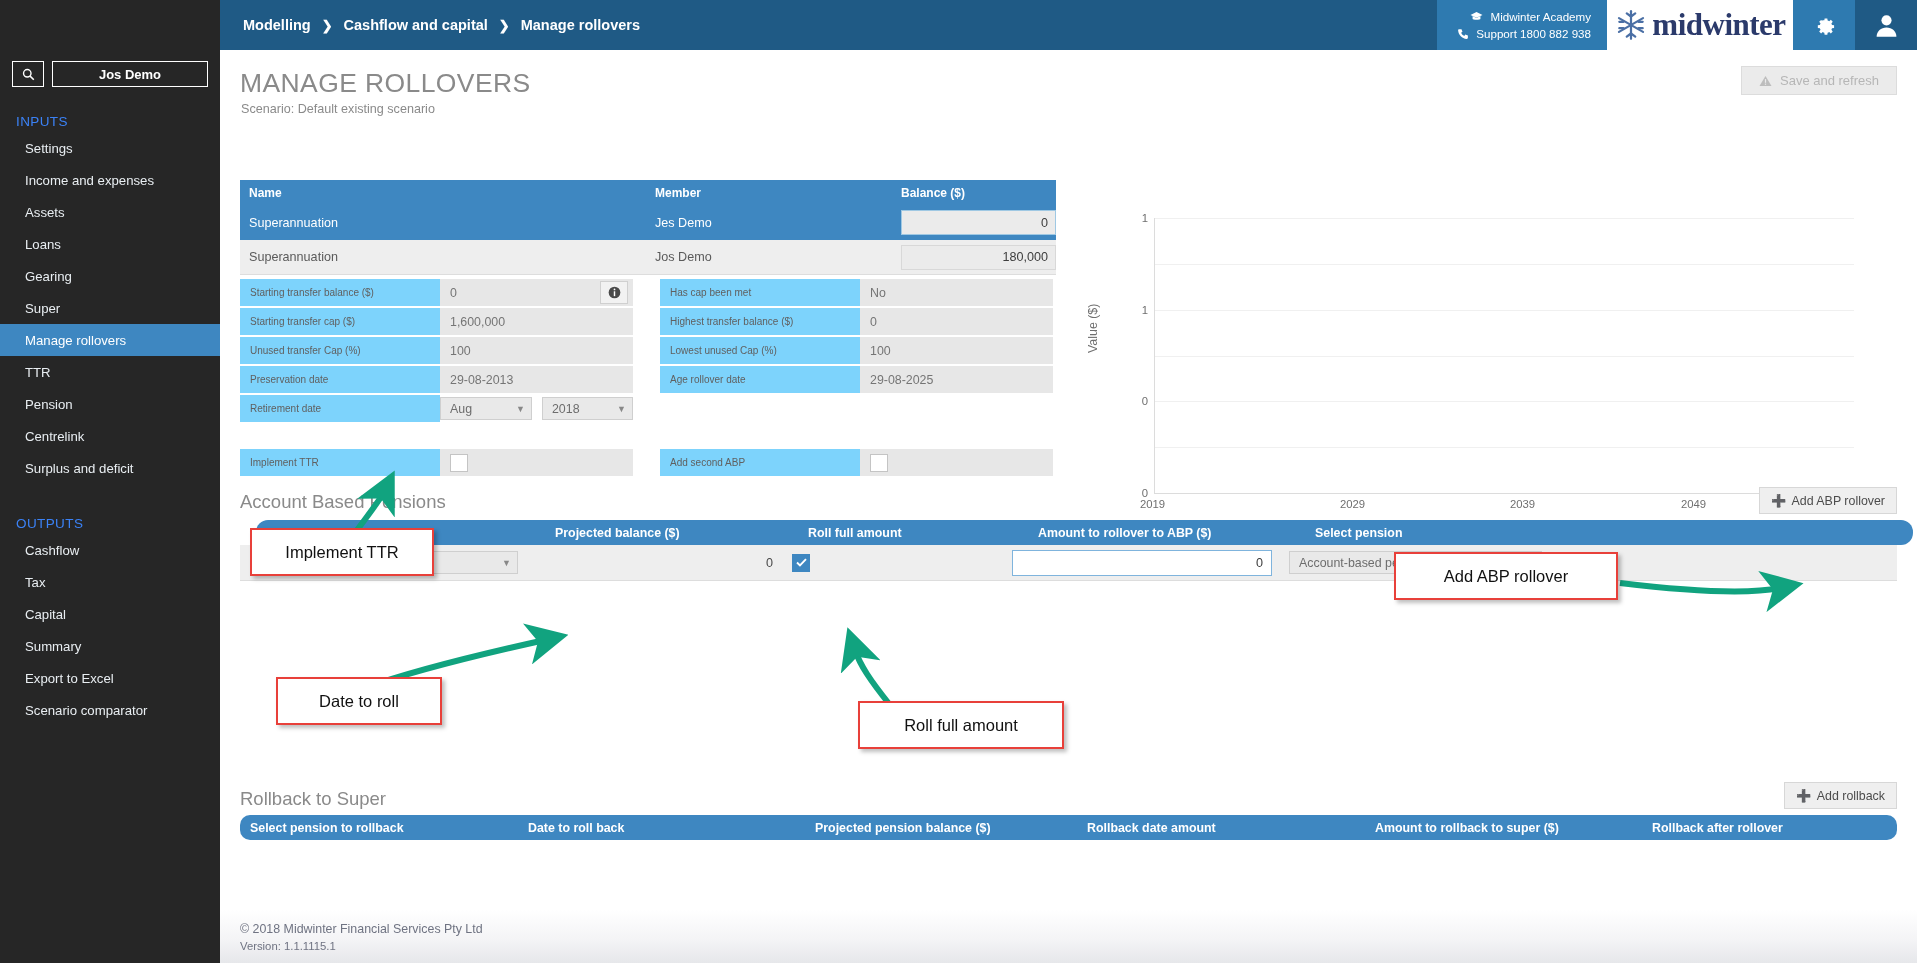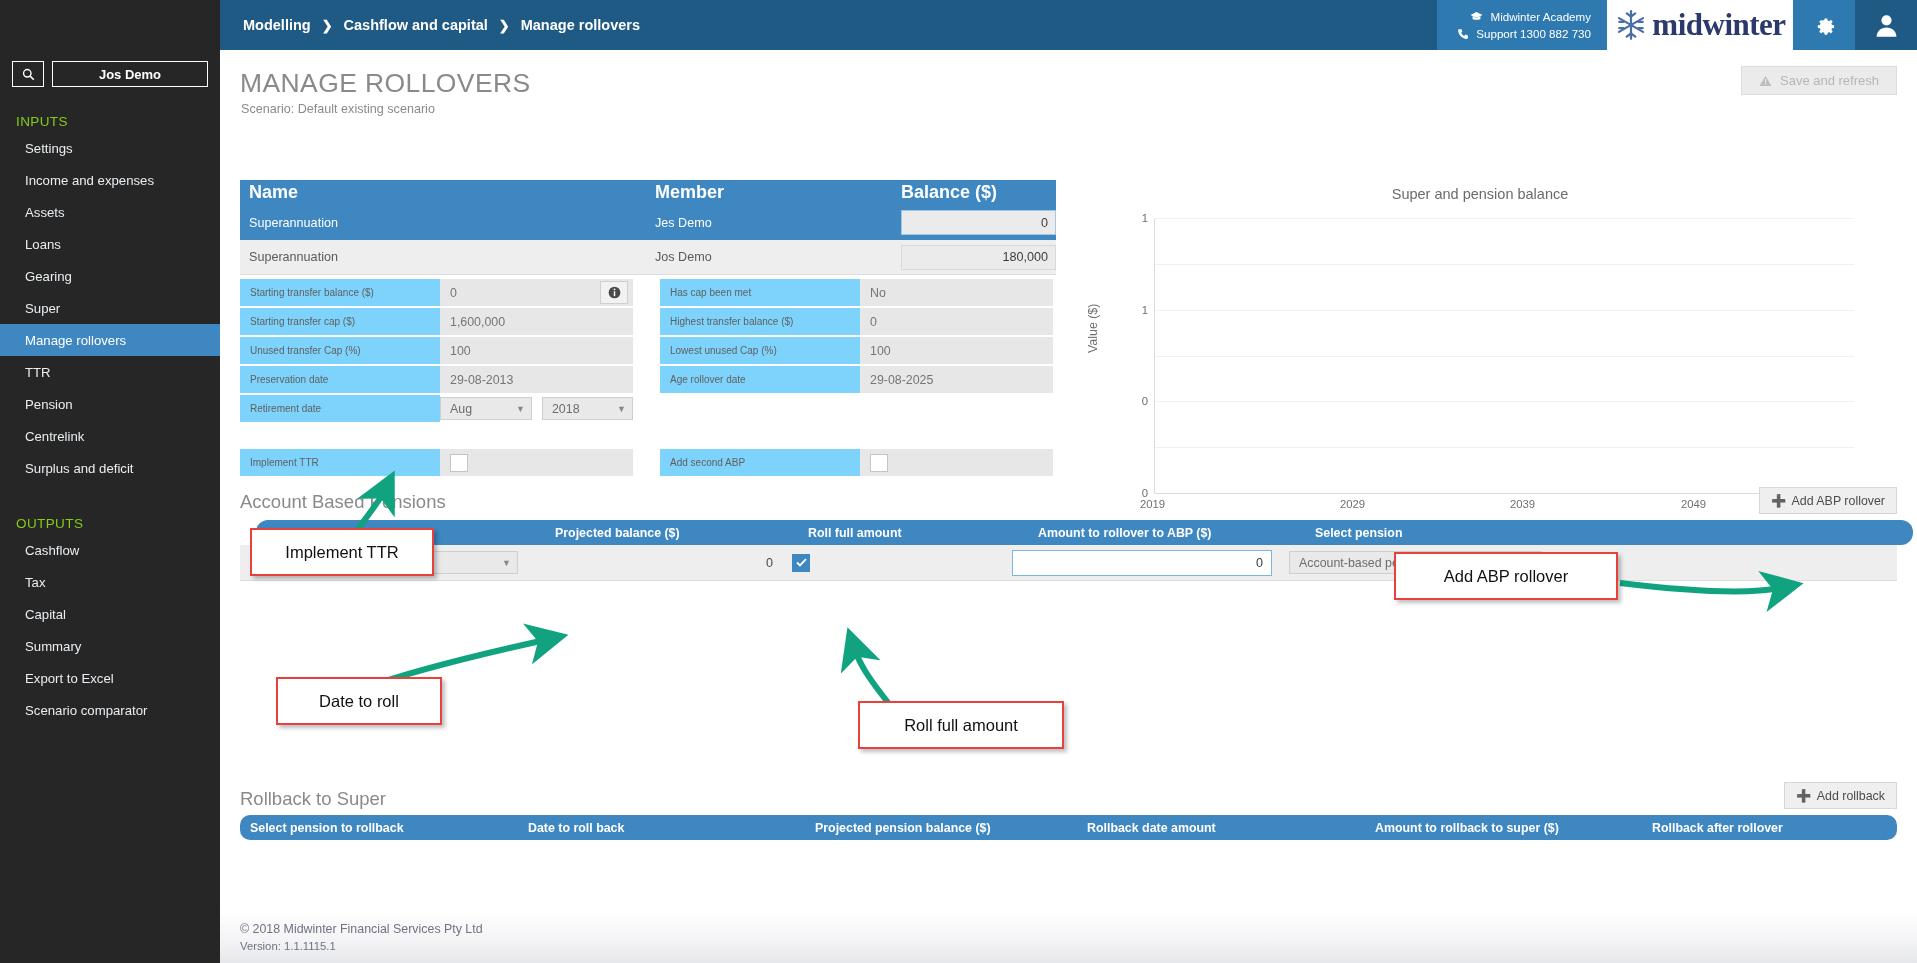--- a/index.html
+++ b/index.html
@@ -27,35 +27,35 @@
   .logo-word { color: #2b3a6b; font-family: "Liberation Serif", serif; font-size: 31px; font-weight: bold; letter-spacing: -.5px; }
   .tb-gear { background: #2e7ab0; width: 62px; display: flex; align-items: center; justify-content: center; }
   .tb-avatar { background: #1f5a85; width: 62px; display: flex; align-items: center; justify-content: center; }
 
   
   .sidebar { position: absolute; top: 0; left: 0; width: 220px; height: 963px; background: #262626; z-index: 1; }
   .sb-top { position: absolute; top: 50px; left: 0; width: 220px; height: 48px; display: flex; align-items: center; padding: 0 12px; gap: 8px; }
   .sb-search { width: 32px; height: 26px; border: 1px solid #ffffff; display: flex; align-items: center; justify-content: center; background: #262626; }
   .sb-client { flex: 1; height: 26px; border: 1px solid #ffffff; background: #262626; color: #ffffff; font-size: 13px; font-weight: bold;
     display: flex; align-items: center; justify-content: center; }
-  .sb-section { color: #84cc16; font-size: 13.5px; letter-spacing: .4px; padding: 0 0 0 16px; height: 22px; display: flex; align-items: center; }
+  .sb-section { color: #3b82f6; font-size: 13.5px; letter-spacing: .4px; padding: 0 0 0 16px; height: 22px; display: flex; align-items: center; }
   .sb-item { color: #e9eef2; font-size: 13.2px; height: 32px; display: flex; align-items: center; padding-left: 25px; }
   .sb-item.active { background: #3e87c1; color: #ffffff; }
 
   
   .content { position: absolute; left: 220px; top: 50px; width: 1697px; height: 860px; background: #ffffff; }
   .page-title { position: absolute; left: 20px; top: 18px; color: #8a8a8a; font-size: 26.5px; letter-spacing: .4px; }
   .page-sub { position: absolute; left: 21px; top: 52px; color: #8a8a8a; font-size: 12.6px; }
   .save-btn { position: absolute; right: 20px; top: 16px; width: 156px; height: 29px; background: #ebebeb; border: 1px solid #dcdcdc;
     color: #b6b6b6; font-size: 13px; display: flex; align-items: center; justify-content: center; gap: 8px; }
 
   
   .grid-top { position: absolute; left: 20px; top: 130px; width: 816px; }
   .gt-head { display: flex; height: 25px; background: #3e87c1; }
-  .gt-head div { color: #ffffff; font-size: 18px; font-weight: bold; display: flex; align-items: center; padding-left: 9px; }
+  .gt-head div { color: #ffffff; font-size: 12px; font-weight: bold; display: flex; align-items: center; padding-left: 9px; }
   .gt-row { display: flex; height: 35px; align-items: center; }
   .gt-row.sel { background: #3e87c1; }
   .gt-row.alt { background: #eeeeee; border-bottom: 1px solid #dddddd; }
   .gt-row div.cell { font-size: 12.6px; padding-left: 9px; display: flex; align-items: center; height: 100%; }
   .gt-row.sel div.cell { color: #ffffff; }
   .gt-row.alt div.cell { color: #5a5a5a; }
   .c-name { width: 406px; }
   .c-member { width: 246px; }
   .c-bal { width: 164px; display: flex; align-items: center; justify-content: flex-end; }
   .bal-input { width: 155px; height: 25px; background: #ebebeb; border: 1px solid #9fc8e3; text-align: right;
@@ -209,21 +209,21 @@
           <svg width="13" height="11" viewBox="0 0 16 12">
             <path d="M8 0.6 L15.4 4 L8 7.4 L0.6 4 Z" fill="#fff"></path>
             <path d="M3.2 5.4 L3.2 9 C3.2 10.2 12.8 10.2 12.8 9 L12.8 5.4 L8 7.8 Z" fill="#fff"></path>
           </svg>
           <span>Midwinter Academy</span>
         </div>
         <div>
           <svg width="12" height="12" viewBox="0 0 16 16">
             <path d="M3 1.5 L6 1.5 L7.3 5 L5.5 6.3 C6.4 8.3 7.7 9.6 9.7 10.5 L11 8.7 L14.5 10 L14.5 13 C14.5 14 13.8 14.6 12.8 14.5 C6.6 13.8 2.2 9.4 1.5 3.2 C1.4 2.2 2 1.5 3 1.5 Z" fill="#fff"></path>
           </svg>
-          <span>Support 1300 882 730</span>
+          <span>Support 1800 882 938</span>
         </div>
       </div>
       <div class="tb-logo">
         <svg width="34" height="34" viewBox="0 0 32 32">
           <g stroke="#4a6fa5" stroke-width="2.1" stroke-linecap="round">
             <line x1="16" y1="3" x2="16" y2="29"></line>
             <line x1="4.7" y1="9.5" x2="27.3" y2="22.5"></line>
             <line x1="4.7" y1="22.5" x2="27.3" y2="9.5"></line>
             <line x1="16" y1="8" x2="12" y2="5"></line>
               <line x1="16" y1="8" x2="20" y2="5"></line>
@@ -372,21 +372,20 @@
         </div>
       <div class="det-row" style="margin-top:56px;">
         <div class="det-lbl">Add second ABP</div>
         <div class="det-val" style="padding-left:10px;">
           <div class="chk-box"></div>
         </div>
       </div>
     </div>
 
     <div class="chart">
-      <div class="chart-title">Super and pension balance</div>
       <div class="chart-plot">
         <div class="gridline" style="top:0px;"></div>
         <div class="gridline" style="top:45.8px;"></div>
         <div class="gridline" style="top:91.6px;"></div>
         <div class="gridline" style="top:137.5px;"></div>
         <div class="gridline" style="top:183.3px;"></div>
         <div class="gridline" style="top:229.1px;"></div>
         <div class="gridline" style="top:275px;"></div>
         <div class="axis-line" style="left:0;top:0;width:1px;height:275px;"></div>
         <div class="axis-line" style="left:0;top:275px;width:700px;height:1px;"></div>

